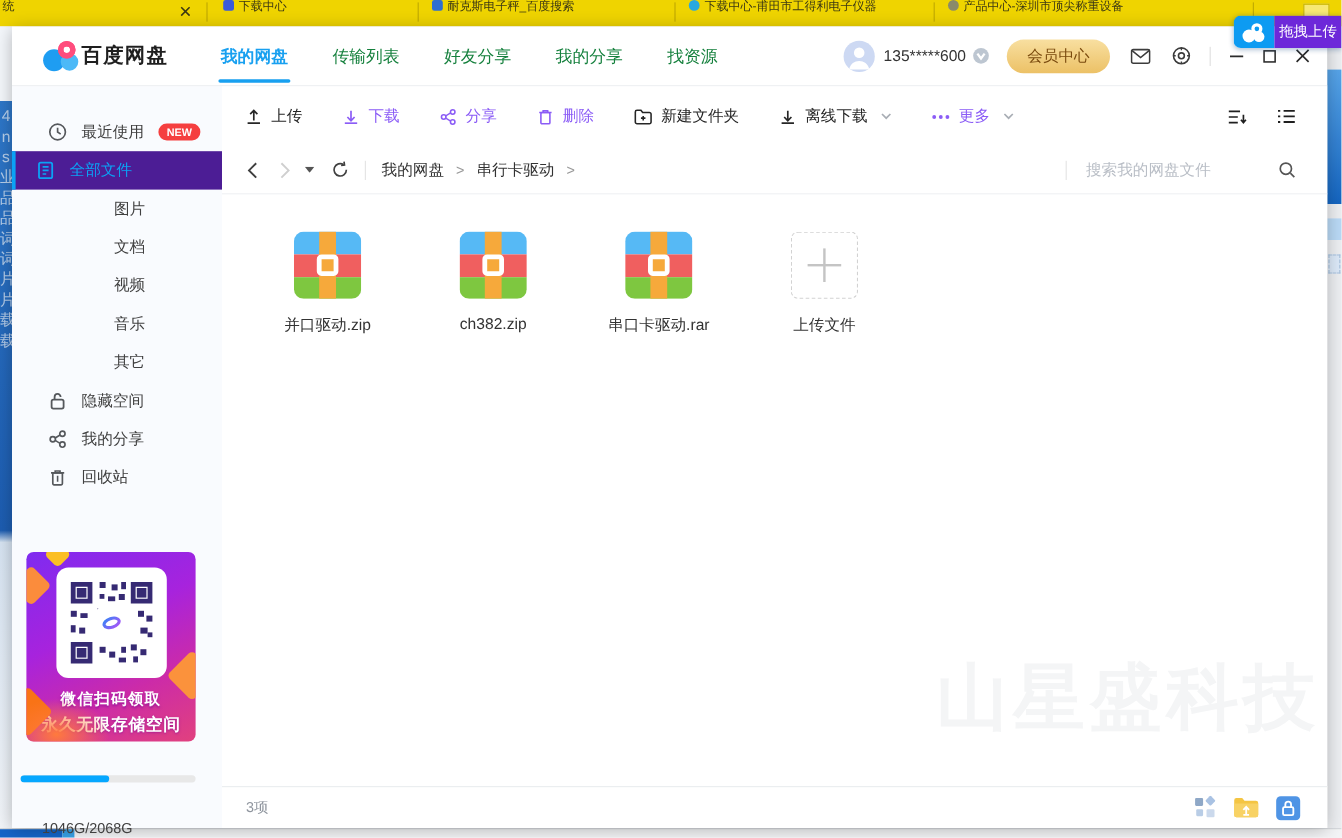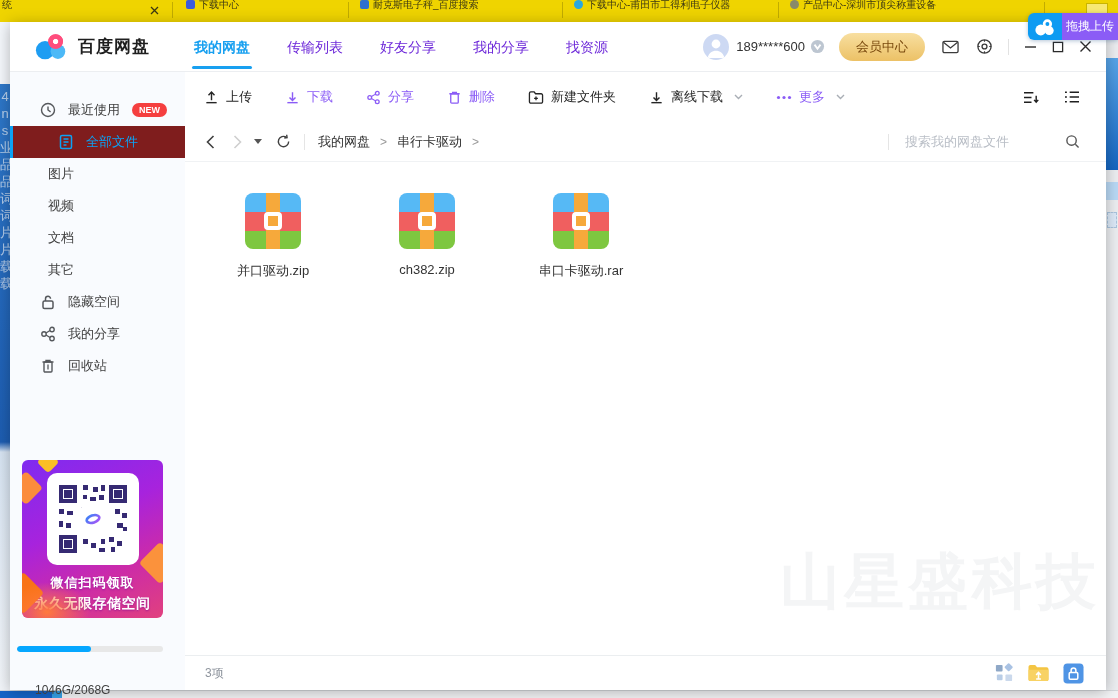--- a/index.html
+++ b/index.html
@@ -23,43 +23,43 @@
   .bg-right .blk3 { position:absolute; top:190px; left:1px; width:10px; height:16px; background:#dce9f8; border:1px dashed #aac4de; }
   .bg-bottom { position:absolute; left:0; top:690px; width:1118px; height:8px; background:#f3f4f6; border-top:1px solid #d6d9dd; }
   .bg-bottom .task-blue { position:absolute; left:0; top:0; width:52px; height:8px; background:#1565c8; }
   .bg-bottom .task-notch { position:absolute; left:52px; top:0; width:10px; height:8px; background:#38a1e6; }
 
   
   .window { position:absolute; left:10px; top:22px; width:1096px; height:668px; background:#fff; box-shadow:0 2px 14px rgba(0,0,0,.28); }
 
   
   .app-header { position:relative; height:50px; display:flex; align-items:center; padding-left:25px; border-bottom:1px solid #ecEEf1; border-bottom:1px solid #eceef1; }
-  .logo-wrap { display:flex; align-items:center; gap:10px; }
+  .logo-wrap { display:flex; align-items:center; }
   .app-title { font-size:17px; font-weight:bold; color:#1f1f1f; letter-spacing:1px; }
   .main-nav { display:flex; margin-left:44px; gap:37px; height:50px; }
-  .nav-item { position:relative; font-size:14px; color:#6d28d9; line-height:50px; cursor:pointer; }
+  .nav-item { position:relative; font-size:14px; color:#15803d; line-height:50px; cursor:pointer; }
   .nav-item.active { color:#18a0f0; font-weight:bold; }
   .nav-item.active::after { content:""; position:absolute; left:-2px; right:-2px; bottom:3px; height:3px; border-radius:2px; background:#18a0f0; }
   .user-area { margin-left:auto; display:flex; align-items:center; padding-right:14px; }
   .avatar { width:26px; height:26px; border-radius:50%; background:#cdd9f3; display:flex; align-items:center; justify-content:center; overflow:hidden; }
   .username { margin-left:7px; font-size:13px; color:#333; }
   .vip-badge { margin-left:5px; display:flex; }
   .member-btn { margin-left:14px; padding:5px 17px; border-radius:14px; font-size:13px; color:#7a4a0e;
     background:linear-gradient(180deg,#f8dfa0,#ecc166); border:none; cursor:pointer; }
   .hdr-icon { margin-left:17px; display:flex; color:#3c3c3c; cursor:pointer; }
   .hdr-divider { width:1px; height:16px; background:#e2e2e2; margin-left:15px; }
   .win-ctrl { margin-left:15px; display:flex; color:#2b2b2b; cursor:pointer; }
 
   
   .sidebar { position:absolute; left:0; top:50px; width:206px; bottom:0; background:#f9fbfe; border-right:1px solid #eef1f4; }
   .side-list { list-style:none; padding-top:22px; }
   .side-item { height:32px; display:flex; align-items:center; padding-left:30px; gap:12px; font-size:13px; color:#404040; cursor:pointer; }
   .side-item .sicon { display:flex; color:#55585c; }
-  .side-item.sub { padding-left:38px; }
-  .side-item.selected { background:#7f1d1d; color:#0ba2f5; border-left:3px solid #0ba2f5; padding-left:45px; }
+  .side-item.sub { padding-left:85px; }
+  .side-item.selected { background:#4c1d95; color:#0ba2f5; border-left:3px solid #0ba2f5; padding-left:17px; }
   .side-item.selected .sicon { color:#0ba2f5; }
   .new-badge { background:#f53f3f; color:#fff; font-size:9px; line-height:14px; padding:0 7px; border-radius:8px; font-weight:bold; }
 
   .promo { position:absolute; left:12px; top:388px; width:141px; height:158px; border-radius:6px; overflow:hidden; cursor:pointer;
     background:linear-gradient(155deg,#7f2bf0 0%,#a723dd 40%,#cc2ba8 70%,#e1417e 100%); }
   .promo .blob { position:absolute; background:#f59e0b; transform:rotate(45deg); border-radius:4px; }
   .promo .b1 { width:24px; height:24px; left:-8px; top:16px; background:#fb8c3c; }
   .promo .b2 { width:30px; height:30px; left:-14px; top:118px; background:#f97316; }
   .promo .b3 { width:30px; height:30px; right:-12px; top:88px; background:#fb923c; }
   .promo .b4 { width:16px; height:16px; left:18px; top:-6px; background:#fbbf24; }
@@ -88,21 +88,21 @@
   .crumb-bar { height:40px; display:flex; align-items:center; padding-left:21px; border-bottom:1px solid #f0f2f4; }
   .crumb-nav-ic { display:flex; cursor:pointer; }
   .crumb-divider { width:1px; height:16px; background:#e5e5e5; margin:0 13px; }
   .crumb { font-size:13px; color:#333; cursor:pointer; }
   .crumb-sep { font-size:12px; color:#999; margin:0 10px; }
   .search-box { margin-left:auto; display:flex; align-items:center; padding-right:26px; }
   .search-input { border:none; outline:none; background:transparent; font-size:13px; color:#be185d; width:150px; }
   .search-input::placeholder { color:#b9bec6; }
 
   .content { position:absolute; left:0; top:90px; right:0; bottom:35px; overflow:hidden; }
-  .file-grid { display:flex; gap:34px; padding:31px 0 0 28px; }
+  .file-grid { display:flex; gap:18px; padding:31px 0 0 28px; }
   .file-tile { width:120px; display:flex; flex-direction:column; align-items:center; cursor:pointer; }
   .file-name { margin-top:13px; font-size:13px; color:#333; }
   .zip-icon { position:relative; width:56px; height:56px; border-radius:8px; overflow:hidden; }
   .zip-top { height:19px; background:#56b9f5; }
   .zip-mid { height:19px; background:#f05f5f; }
   .zip-bot { height:18px; background:#7ec740; }
   .zip-band { position:absolute; left:21px; top:0; width:14px; height:56px; background:#f6a93b; }
   .zip-buckle { position:absolute; left:19px; top:19px; width:18px; height:18px; background:#f6a93b; border:4px solid #fff; border-radius:4px; }
   .upload-box { position:relative; width:56px; height:56px; border:1px dashed #d2d2d2; border-radius:6px; background:#fff; }
   .upload-box::before, .upload-box::after { content:""; position:absolute; background:#c4c4c4; }
@@ -112,21 +112,21 @@
   .watermark { position:absolute; right:6px; bottom:32px; font-size:60px; font-weight:900; color:#f4f5f6; letter-spacing:4px; white-space:nowrap; user-select:none; }
 
   .status-bar { position:absolute; left:0; right:0; bottom:0; height:35px; border-top:1px solid #ebeef0; display:flex; align-items:center; background:#fff; }
   .item-count { font-size:12px; color:#8f959e; margin-left:20px; }
   .status-icons { margin-left:auto; display:flex; align-items:center; gap:13px; padding-right:22px; }
   .status-icons .sticon { display:flex; cursor:pointer; }
 
   
   .drag-tag { position:absolute; left:1028px; top:13px; width:90px; height:27px; display:flex; z-index:60; border-radius:6px 0 0 6px; overflow:hidden; box-shadow:0 1px 4px rgba(0,60,120,.3); }
   .drag-tag .tag-logo { width:34px; background:#0d9bf2; display:flex; align-items:center; justify-content:center; }
-  .drag-tag .tag-label { flex:1; background:#8b5cf6; color:#fff; font-size:12px; display:flex; align-items:center; justify-content:center; white-space:nowrap; }
+  .drag-tag .tag-label { flex:1; background:#6d28d9; color:#fff; font-size:12px; display:flex; align-items:center; justify-content:center; white-space:nowrap; }
 </style>
 </head>
 <body>
 
 <div class="screen">
 
   <div class="bg-tabbar">
     <span class="bg-tab" style="left:2px">
         <span>统</span>
       </span>
@@ -202,21 +202,21 @@
         <span class="nav-item">我的分享</span>
         <span class="nav-item">找资源</span>
       </nav>
       <div class="user-area">
         <div class="avatar">
           <svg width="26" height="26" viewBox="0 0 26 26">
             <circle cx="13" cy="10" r="4.4" fill="#fff"></circle>
             <path d="M4.5 24c1.2-5 4.6-7.2 8.5-7.2s7.3 2.2 8.5 7.2z" fill="#fff"></path>
           </svg>
         </div>
-        <span class="username">189*****600</span>
+        <span class="username">135*****600</span>
         <span class="vip-badge">
           <svg width="15" height="15" viewBox="0 0 16 16">
             <circle cx="8" cy="8" r="7" fill="#bdc6d1"></circle>
             <path d="M4.8 6l3.2 4.4L11.2 6" fill="none" stroke="#fff" stroke-width="2"></path>
           </svg>
         </span>
         <button class="member-btn">会员中心</button>
         <span class="hdr-icon">
           <svg width="17" height="14" viewBox="0 0 18 14">
               <rect x="1" y="1" width="16" height="12" rx="1.5" fill="none" stroke="currentColor" stroke-width="1.4"></rect>
@@ -267,24 +267,27 @@
                 <rect x="2.5" y="1.5" width="11" height="13" rx="1.5" fill="none" stroke="currentColor" stroke-width="1.5"></rect>
                 <path d="M5.5 5h5M5.5 8h5M5.5 11h3" stroke="currentColor" stroke-width="1.4"></path>
               </svg>
           </span>
           <span>全部文件</span>
         </li>
         <li class="side-item sub">
             <span>图片</span>
           </li>
         <li class="side-item sub">
+            <span>文档</span>
+          </li>
+        <li class="side-item sub">
             <span>视频</span>
           </li>
         <li class="side-item sub">
-            <span>文档</span>
+            <span>音乐</span>
           </li>
         <li class="side-item sub">
             <span>其它</span>
           </li>
         <li class="side-item">
           <span class="sicon">
             <svg width="16" height="16" viewBox="0 0 16 16">
                 <rect x="3" y="7" width="10" height="7.5" rx="1.5" fill="none" stroke="currentColor" stroke-width="1.5"></rect>
                 <path d="M5.5 7V4.8a2.5 2.5 0 0 1 5 0" fill="none" stroke="currentColor" stroke-width="1.5"></path>
               </svg>
@@ -542,20 +545,24 @@
           <div class="file-tile">
             <div class="zip-icon">
               <div class="zip-top"></div>
                 <div class="zip-mid"></div>
                 <div class="zip-bot"></div>
               <div class="zip-band"></div>
                 <div class="zip-buckle"></div>
             </div>
             <span class="file-name">串口卡驱动.rar</span>
           </div>
+          <div class="file-tile">
+            <div class="upload-box"></div>
+            <span class="file-name">上传文件</span>
+          </div>
         </div>
       </div>
 
       <div class="status-bar">
         <span class="item-count">3项</span>
         <div class="status-icons">
           <span class="sticon">
             <svg width="20" height="20" viewBox="0 0 21 21">
                 <rect x="2" y="2" width="7" height="7" rx="1" fill="#8fa8c7"></rect>
                 <rect x="12.2" y="1.2" width="6.5" height="6.5" rx="1" fill="#a9c2e3" transform="rotate(45 15.4 4.4)"></rect>

